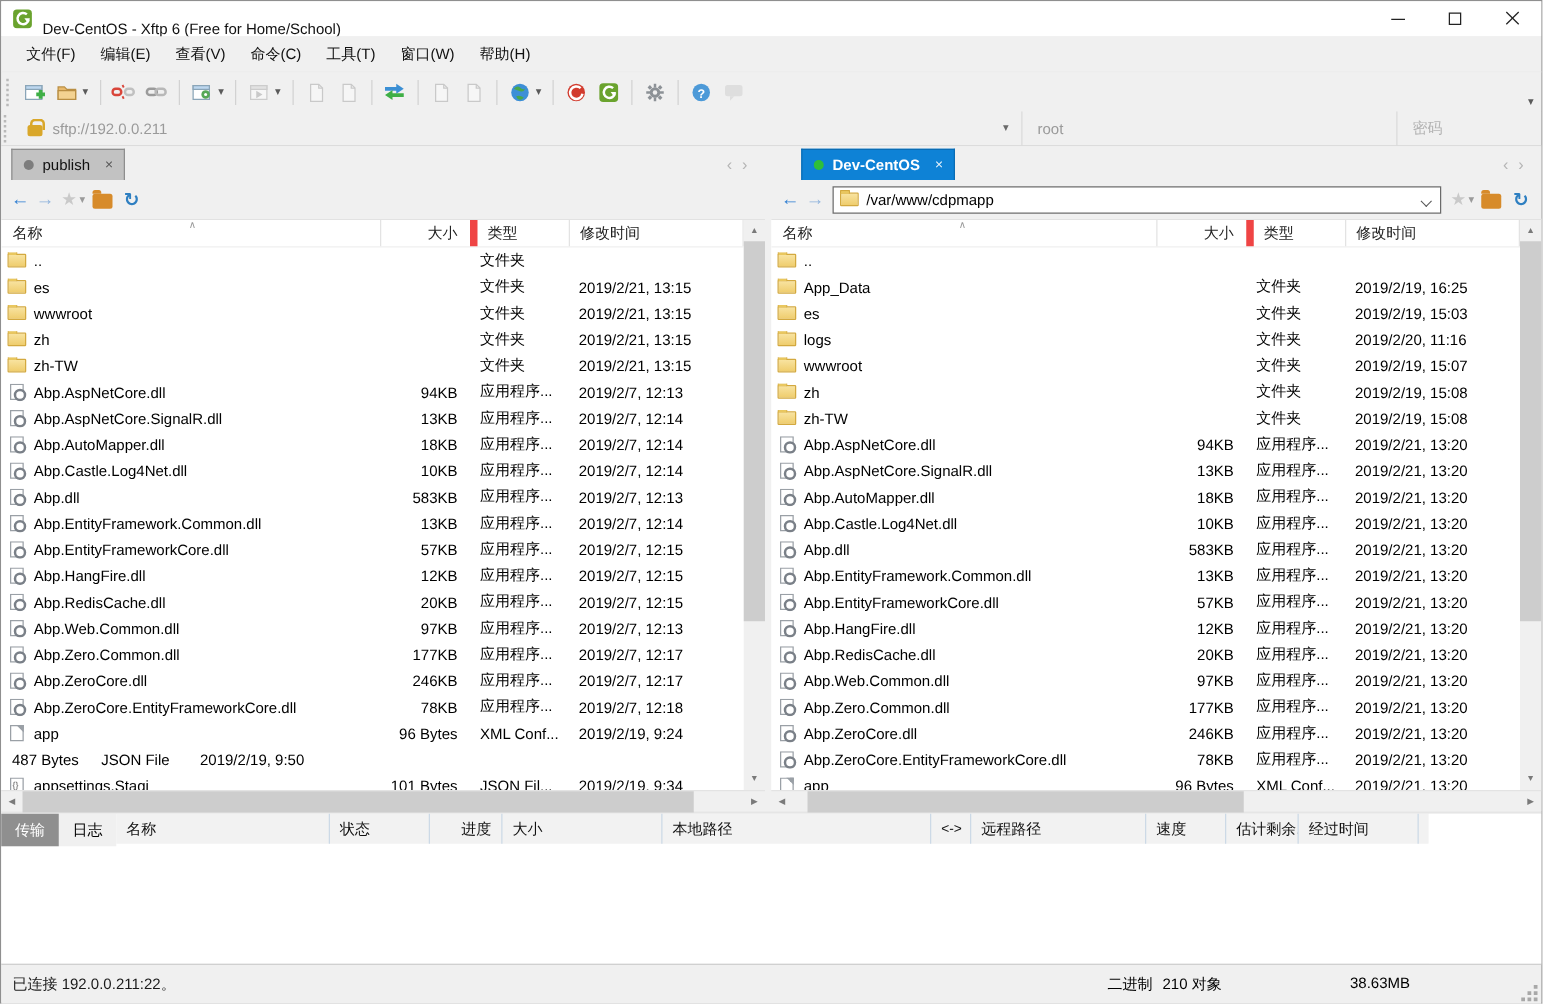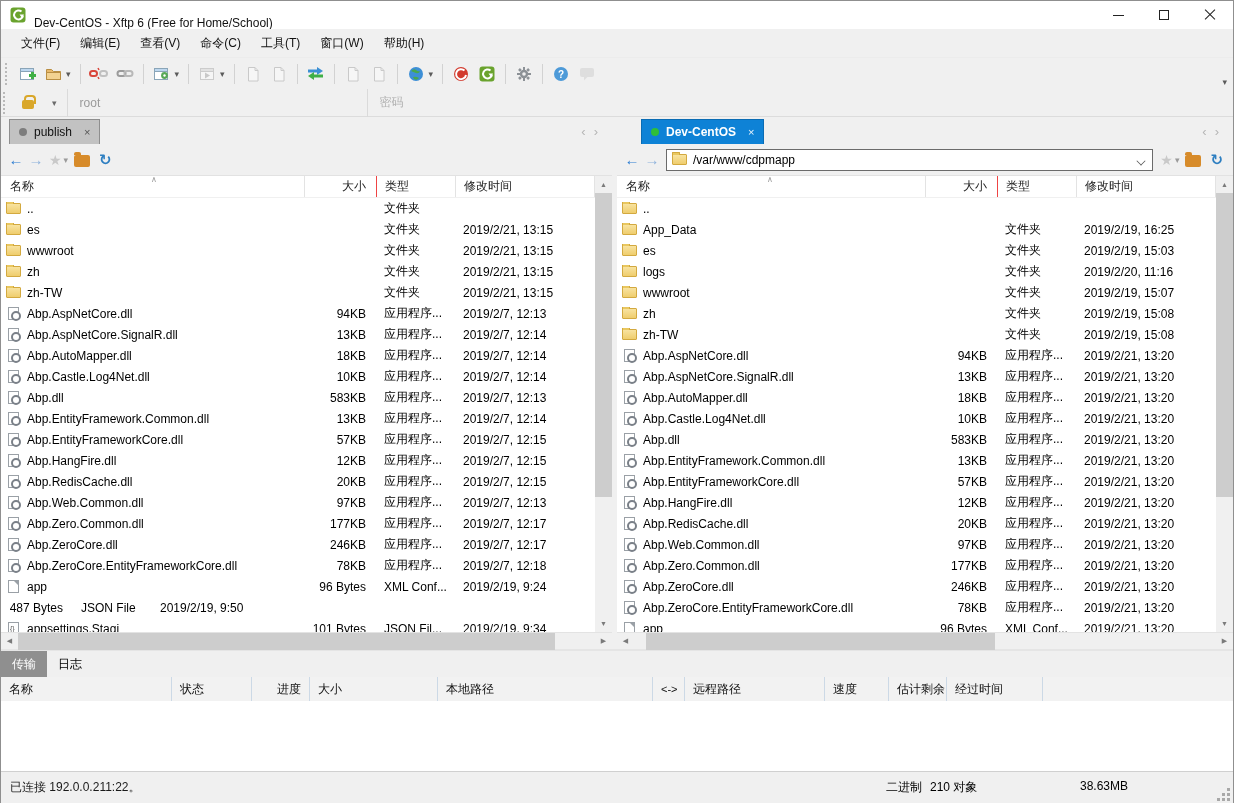--- a/index.html
+++ b/index.html
@@ -73,21 +73,21 @@
   .home-folder::before { content:""; position:absolute; top:-3px; left:0; width:7px; height:3px; background:#d78b2a; border-radius:2px 2px 0 0; }
   .refresh { color:#2e7fc1; font-size:15px; font-weight:bold; margin:0 5px; }
 
   .listwrap { flex:1; display:flex; background:#fff; border-top:1px solid #e2e2e2; overflow:hidden; }
   .listmain { flex:1; display:flex; flex-direction:column; overflow:hidden; }
   .lheader { height:22px; display:flex; align-items:center; flex:none; color:#222; position:relative; border-bottom:1px solid #f0f0f0; }
   .sort-asc { position:absolute; left:150px; top:-1px; font-size:8px; color:#999; }
   .hc { height:100%; display:flex; align-items:center; }
   .hc-name { flex:1; padding-left:9px; }
   .hc-size { width:72px; justify-content:flex-end; padding-right:10px; border-left:1px solid #e3e3e3; }
-  .hc-type { width:79px; padding-left:8px; border-left:1px solid #ef4444; }
+  .hc-type { width:79px; padding-left:8px; border-left:6px solid #ef4444; }
   .hc-date { width:140px; padding-left:8px; border-left:1px solid #e3e3e3; border-right:1px solid #e3e3e3; }
   .rows { flex:1; overflow:hidden; }
   .frow { height:21px; display:flex; align-items:center; }
   .cell-name { flex:1; display:flex; align-items:center; overflow:hidden; white-space:nowrap; }
   .cell-size { width:72px; text-align:right; padding-right:10px; flex:none; }
   .cell-type { width:79px; padding-left:8px; flex:none; white-space:nowrap; overflow:hidden; }
   .cell-date { width:140px; padding-left:8px; flex:none; white-space:nowrap; }
 
   .fi { flex:none; position:relative; }
   .fi.folder { width:15px; height:11px; margin:0 6px 0 5px; background:linear-gradient(#f8e3a0,#efcd6d); border:1px solid #d3a93f; border-radius:1px; }
@@ -100,21 +100,21 @@
   .vscroll { width:17px; flex:none; background:#f0f0f0; display:flex; flex-direction:column; align-items:center; }
   .vs-btn { height:17px; width:17px; display:flex; align-items:center; justify-content:center; font-size:7px; color:#7a7a7a; flex:none; }
   .vs-track { flex:1; width:17px; position:relative; }
   .vs-thumb { position:absolute; left:0; width:17px; background:#cdcdcd; }
   .hscroll { height:17px; flex:none; background:#f0f0f0; display:flex; align-items:center; border-top:1px solid #e3e3e3; }
   .hs-btn { width:17px; height:17px; display:flex; align-items:center; justify-content:center; font-size:7px; color:#7a7a7a; flex:none; }
   .hs-track { flex:1; height:17px; position:relative; }
   .hs-thumb { position:absolute; top:0; height:17px; background:#cdcdcd; }
 
   
-  .transfer { height:122px; display:flex; flex-direction:column; flex:none; border-top:2px solid #e5e5e5; background:#fff;justify-content:flex-end; }
+  .transfer { height:122px; display:flex; flex:none; border-top:2px solid #e5e5e5; background:#fff;justify-content:flex-end; }
   .tr-tabs { height:26px; background:#f0f0f0; display:flex; align-items:flex-end; flex:none; }
   .tr-tab { height:26px; display:flex; align-items:center; padding:0 11px; }
   .tr-tab.active { background:#8f8f8f; color:#fff; }
   .tr-header { height:24px; background:#f2f2f2; display:flex; align-items:center; flex:none; color:#111; }
   .th { height:100%; display:flex; align-items:center; padding-left:8px; border-left:1px solid #ccd9e6; white-space:nowrap; overflow:hidden; }
   .th:first-child { border-left:none; }
   .t-name{width:170px;} .t-status{width:80px;} .t-progress{width:58px; justify-content:flex-end; padding-right:8px;}
   .t-size{width:128px;} .t-local{width:215px;} .t-dir{width:32px; font-size:11px;} .t-remote{width:140px;}
   .t-speed{width:64px;} .t-eta{width:58px;} .t-elapsed{width:96px;} .t-fill{flex:1; border-left:1px solid #ccd9e6;}
   .tr-body { flex:1; background:#fff; }
@@ -300,20 +300,21 @@
           <rect x="1" y="2" width="14" height="9" rx="2" fill="#c7cacc"></rect>
           <path d="M5 11 v3.5 l3.5 -3.5 z" fill="#c7cacc"></path>
         </svg>
       </span>
       <span class="toolbar-overflow">▾</span>
   </div>
 
   <div class="quickbar">
     <span class="gripper"></span>
     <span class="lock"></span>
+    <span class="qc-address">sftp://192.0.0.211</span>
     <span class="qc-caret">▾</span>
     <span class="qc-field qc-user">root</span>
     <span class="qc-field qc-pass">密码</span>
   </div>
 
   <div class="panels">
 
     <div class="panel">
       <div class="tabstrip">
         <div class="tab inactive">

